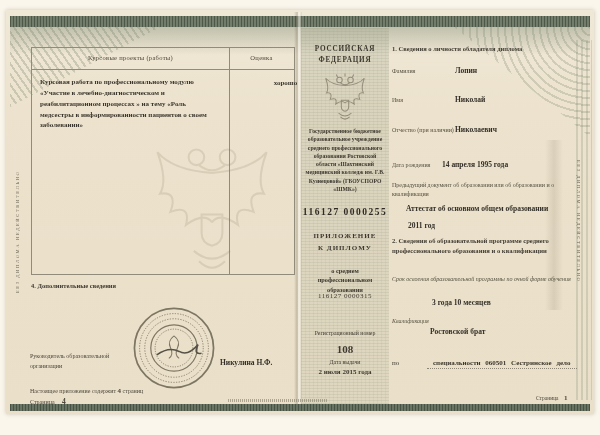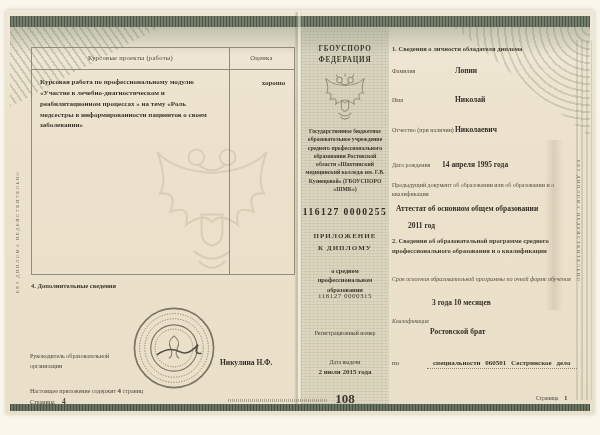--- a/index.html
+++ b/index.html
@@ -68,21 +68,21 @@
   .tbl{position:absolute;left:31px;top:47px;width:262px;height:226px;border:1px solid #918b7b;}
   .tbl-divider{position:absolute;left:197px;top:0;bottom:0;width:1px;background:#918b7b;}
   .tbl-header-line{position:absolute;left:0;right:0;top:21px;height:1px;background:#918b7b;}
   .tbl-h{position:absolute;top:6px;font-size:6.5px;color:#4c463b;letter-spacing:.3px;}
   .tbl-h.course{left:0;width:197px;text-align:center;}
   .tbl-h.grade{left:197px;width:65px;text-align:center;}
   .tbl-course{
     position:absolute;left:8px;top:29px;width:176px;
     font-size:7px;line-height:1.55;font-weight:bold;color:#3c372e;
   }
-  .tbl-grade{position:absolute;left:200px;top:31px;width:83px;text-align:center;font-size:7px;font-weight:bold;color:#3c372e;}
+  .tbl-grade{position:absolute;left:212px;top:31px;width:83px;text-align:center;font-size:7px;font-weight:bold;color:#3c372e;}
   .watermark{position:absolute;left:115px;top:85px;width:130px;height:150px;opacity:.16;color:#7b7157;}
   
   .sec4{position:absolute;left:31px;top:282px;font-size:6.5px;font-weight:bold;color:#45403а;}
   .head-label{position:absolute;left:30px;top:352px;width:95px;font-size:6px;line-height:1.6;color:#4c463c;}
   .head-name{position:absolute;left:220px;top:358px;font-size:7.5px;font-weight:bold;color:#332f28;}
   .stamp{position:absolute;left:131px;top:305px;width:86px;height:86px;color:#6b6452;opacity:.85;}
   .pages-note{position:absolute;left:30px;top:387px;font-size:6px;color:#4c463c;}
   .pages-note b{font-size:7px;}
   .page-left{position:absolute;left:30px;top:397px;font-size:6px;color:#4c463c;}
   .page-left b{font-size:7.5px;margin-left:6px;}
@@ -100,21 +100,21 @@
   
   .tc{position:absolute;left:301px;width:88px;text-align:center;color:#3d382f;}
   .tc-country{top:44px;font-size:7.2px;font-weight:bold;letter-spacing:.8px;line-height:1.5;}
   .tc-emblem{position:absolute;left:322px;top:70px;width:46px;height:56px;color:#847d6b;opacity:.8;}
   .tc-inst{top:127px;font-size:5.7px;line-height:1.45;color:#46413а;padding:0 3px;width:82px;font-weight:bold;}
   .tc-serial{top:207px;font-size:9.5px;font-weight:bold;letter-spacing:1.5px;color:#2f2b24;}
   .tc-apptitle{top:231px;font-size:7px;font-weight:bold;letter-spacing:1px;line-height:1.7;}
   .tc-sub{top:266px;font-size:6.3px;font-weight:bold;line-height:1.5;}
   .tc-subnum{top:292px;font-size:7px;font-weight:normal;letter-spacing:.5px;}
   .tc-reglbl{top:330px;font-size:5.8px;}
-  .tc-regnum{top:343px;font-size:13px;font-weight:bold;margin-top:48px;}
+  .tc-regnum{top:343px;font-size:11px;font-weight:bold;}
   .tc-datelbl{top:359px;font-size:5.8px;}
   .tc-dateval{top:368px;font-size:7px;font-weight:bold;}
   
   .r-sec1{position:absolute;left:392px;top:45px;font-size:6.5px;font-weight:bold;color:#413c33;}
   .r-label{position:absolute;left:392px;font-size:6px;color:#55503f;}
   .r-value{position:absolute;font-size:7.5px;font-weight:bold;color:#332f28;}
   .r-block-label{position:absolute;left:392px;width:192px;font-size:6px;line-height:1.5;color:#55503f;}
   .r-italic{font-style:italic;}
   .r-sec2{position:absolute;left:392px;top:236px;width:196px;font-size:6.6px;font-weight:bold;line-height:1.5;color:#413c33;}
   .r-specialty{position:absolute;left:392px;top:359px;font-size:7px;color:#3c372e;}
@@ -183,21 +183,21 @@
     <span>Настоящее приложение содержит</span>
     <b>4</b>
     <span>страниц</span>
   </div>
   <div class="page-left">
     <span>Страница</span>
     <b>4</b>
   </div>
   <div class="microline"></div>
 
-  <div class="tc tc-country">ГБОУСПОРО ФЕДЕРАЦИЯ</div>
+  <div class="tc tc-country">РОССИЙСКАЯ ФЕДЕРАЦИЯ</div>
 
   <svg class="tc-emblem" viewBox="0 0 100 110">
     <g fill="none" stroke="currentColor" stroke-width="2.2">
       <circle cx="38" cy="16" r="6"></circle>
         <circle cx="62" cy="16" r="6"></circle>
       <path d="M34 10 l-3 -6 M66 10 l3 -6 M50 8 l0 -6"></path>
       <path d="M40 22 Q50 30 60 22"></path>
       <path d="M50 28 Q20 26 8 12 Q16 34 10 44 Q24 42 18 58 Q34 52 30 68 Q44 58 50 66"></path>
       <path d="M50 28 Q80 26 92 12 Q84 34 90 44 Q76 42 82 58 Q66 52 70 68 Q56 58 50 66"></path>
       <path d="M42 60 h16 v14 q0 8 -8 10 q-8 -2 -8 -10 z"></path>
@@ -230,21 +230,21 @@
   <div class="r-label" style="top:97px">Имя</div>
   <div class="r-value" style="left:455px;top:95px">Николай</div>
 
   <div class="r-label" style="top:127px">Отчество (при наличии)</div>
   <div class="r-value" style="left:455px;top:125px">Николаевич</div>
 
   <div class="r-label" style="top:162px">Дата рождения</div>
   <div class="r-value" style="left:442px;top:160px">14 апреля  1995 года</div>
 
   <div class="r-block-label" style="top:181px">Предыдущий документ об образовании или об образовании и о квалификации</div>
-  <div class="r-value" style="left:396px;top:204px">Аттестат об основном общем образовании</div>
+  <div class="r-value" style="left:406px;top:204px">Аттестат об основном общем образовании</div>
   <div class="r-value" style="left:408px;top:221px">2011 год</div>
 
   <div class="r-sec2">2. Сведения об образовательной программе среднего профессионального образования и о квалификации</div>
 
   <div class="r-block-label r-italic" style="top:275px">Срок освоения образовательной программы по очной форме обучения</div>
   <div class="r-value" style="left:432px;top:298px">3 года 10 месяцев</div>
 
   <div class="r-label r-italic" style="top:318px">Квалификация</div>
   <div class="r-value" style="left:430px;top:327px">Ростовской брат</div>
 

